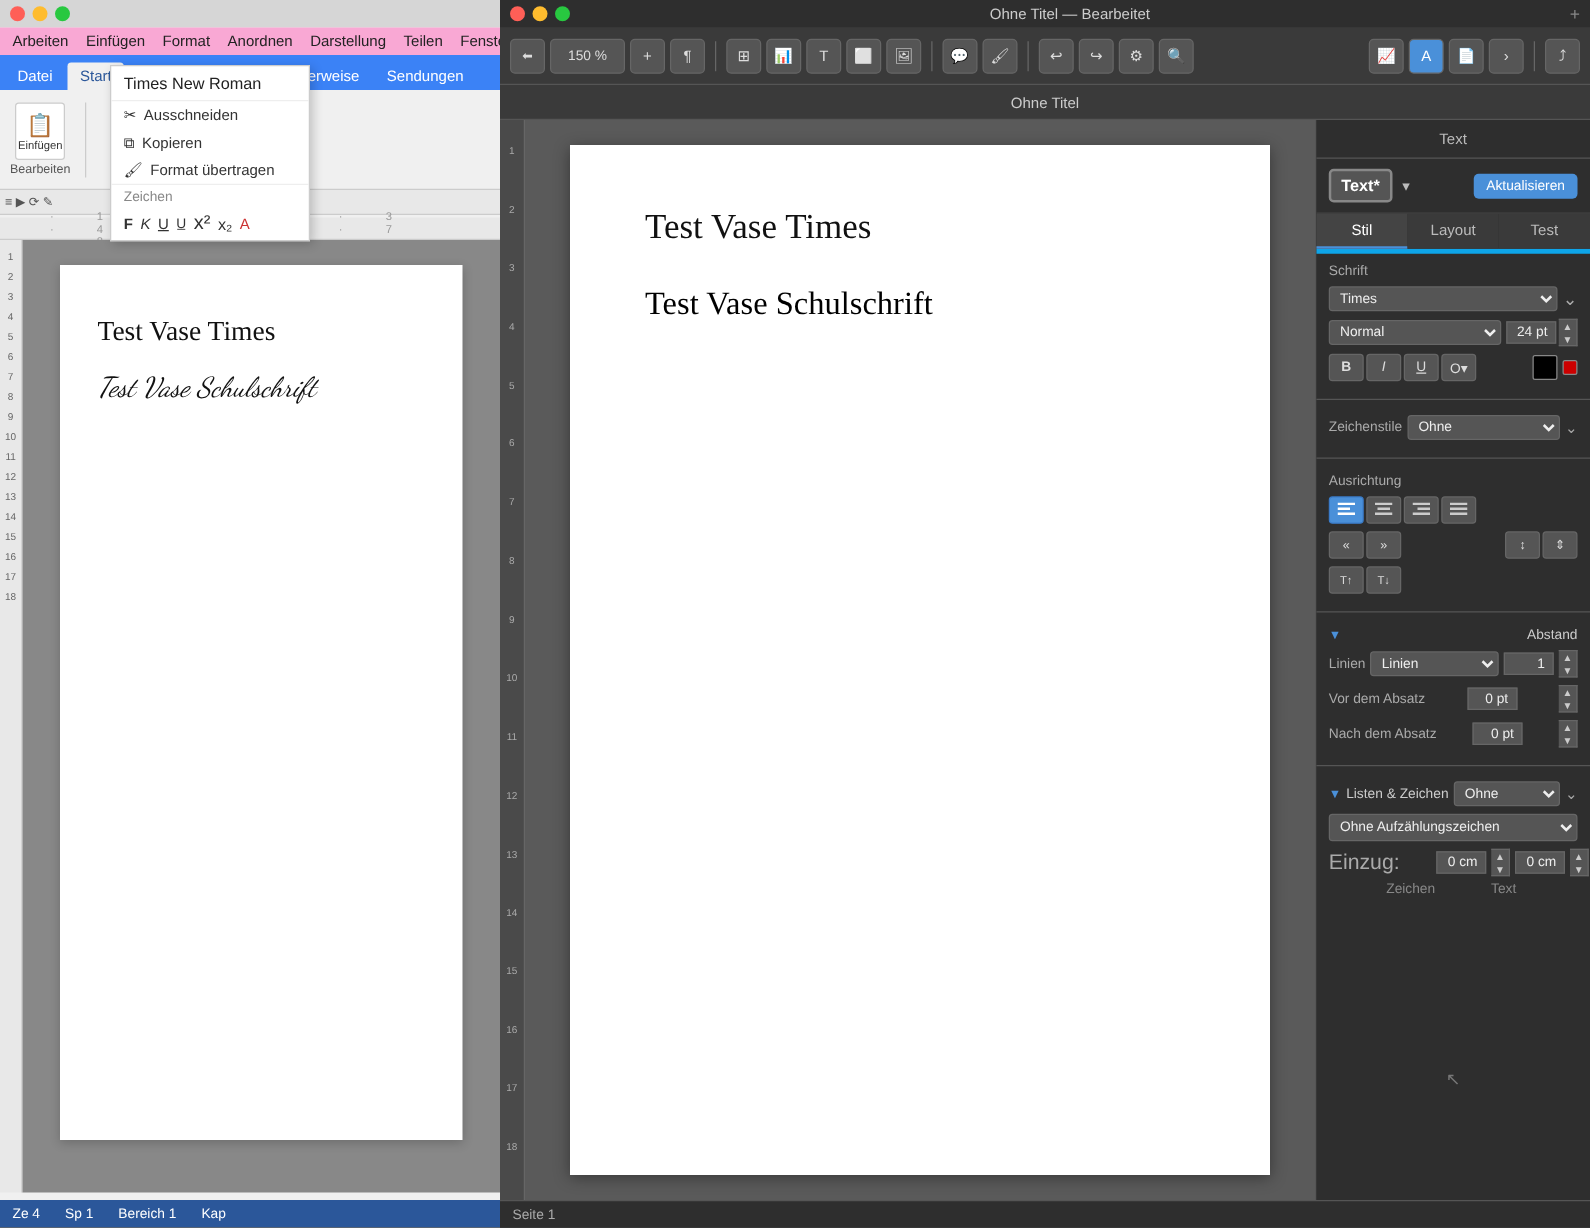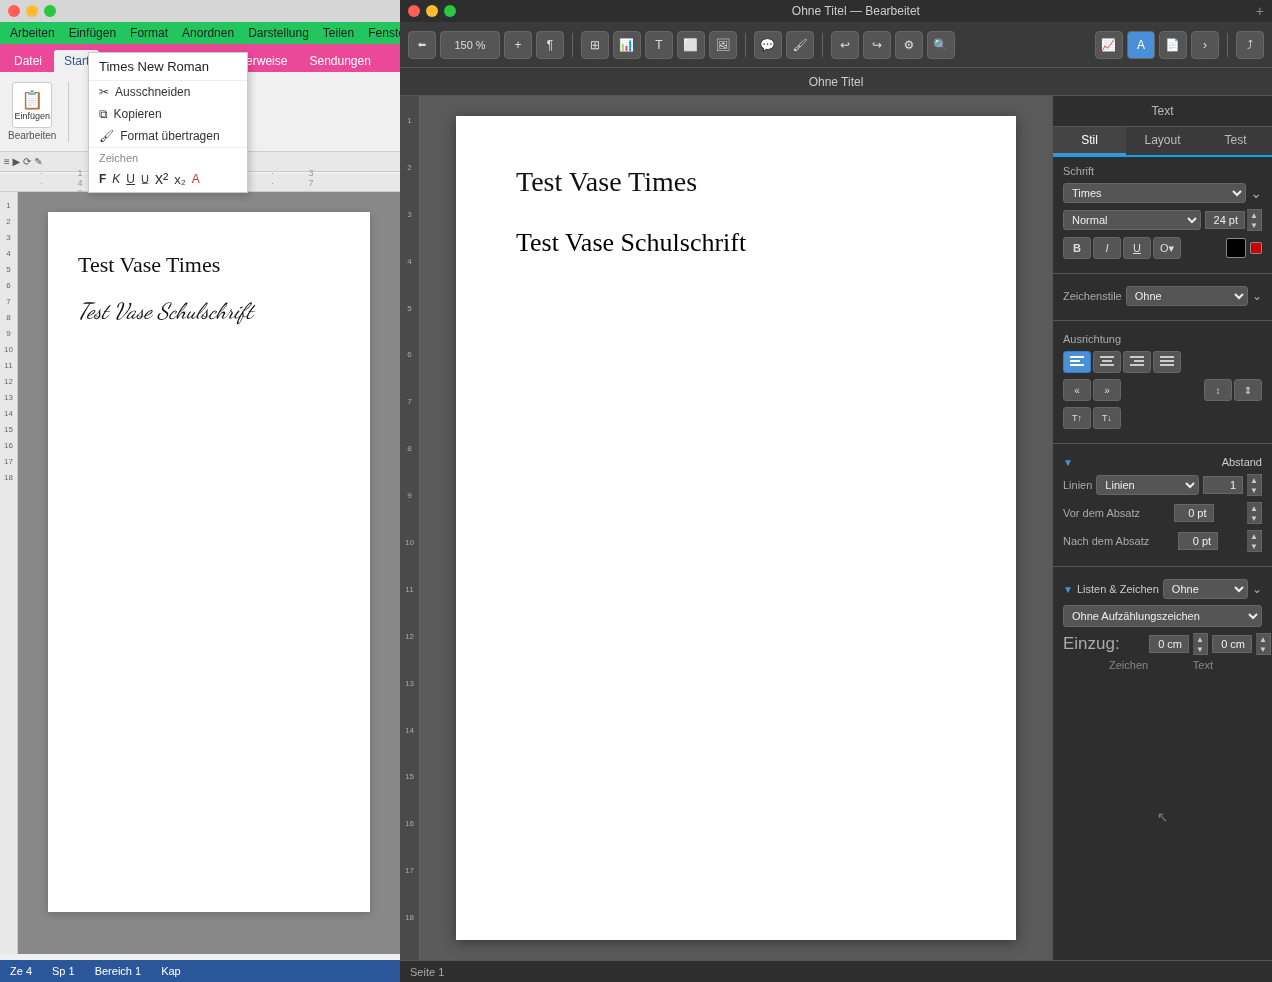--- a/index.html
+++ b/index.html
@@ -31,34 +31,34 @@
     .traffic-light {
       width: 12px; height: 12px; border-radius: 50%;
       display: inline-block;
     }
     .tl-red { background: #ff5f57; }
     .tl-yellow { background: #febc2e; }
     .tl-green { background: #28c840; }
 
     .word-bg-menu {
       height: 22px;
-      background: #22c55e;
+      background: #f9a8d4;
       display: flex;
       align-items: center;
       padding: 0 4px;
       gap: 2px;
       font-size: 12px;
       color: #222;
     }
     .word-bg-menu span {
       padding: 2px 6px;
       cursor: default;
     }
     .word-bg-ribbon {
-      background: #ec4899;
+      background: #3b82f6;
       height: 108px;
     }
     .word-bg-ribbon-tabs {
       display: flex;
       align-items: flex-end;
       padding: 0 4px;
       height: 28px;
       gap: 2px;
     }
     .ribbon-tab {
@@ -325,21 +325,21 @@
       background: #4a90d9;
       border: none;
       border-radius: 4px;
       padding: 4px 10px;
       font-size: 11px;
       color: #fff;
       cursor: pointer;
     }
     .panel-tabs {
       display: flex;
-      border-bottom: 2px solid #0ea5e9;
+      border-bottom: 4px solid #0ea5e9;
     }
     .panel-tab {
       flex: 1;
       text-align: center;
       padding: 6px 4px;
       font-size: 12px;
       color: #bbb;
       cursor: pointer;
       background: #3a3a3a;
       border-bottom: 2px solid transparent;
@@ -755,20 +755,26 @@
         <div class="pages-document">
           <div class="pages-doc-text-1">Test Vase Times</div>
           <div class="cursive-text">Test Vase  Schulschrift</div>
         </div>
       </div>
     </div>
 
     <div class="pages-panel">
       <div class="panel-header">Text</div>
 
+      <div class="panel-style-row">
+        <div class="panel-style-box">Text*</div>
+        <span class="panel-style-arrow">▾</span>
+        <div style="flex:1;"></div>
+        <button class="panel-aktualisieren">Aktualisieren</button>
+      </div>
 
       <div class="panel-tabs">
         <div class="panel-tab active">Stil</div>
         <div class="panel-tab">Layout</div>
         <div class="panel-tab">Test</div>
       </div>
 
       <div class="panel-section">
         <div class="panel-section-title">Schrift</div>
         <div class="panel-row">

